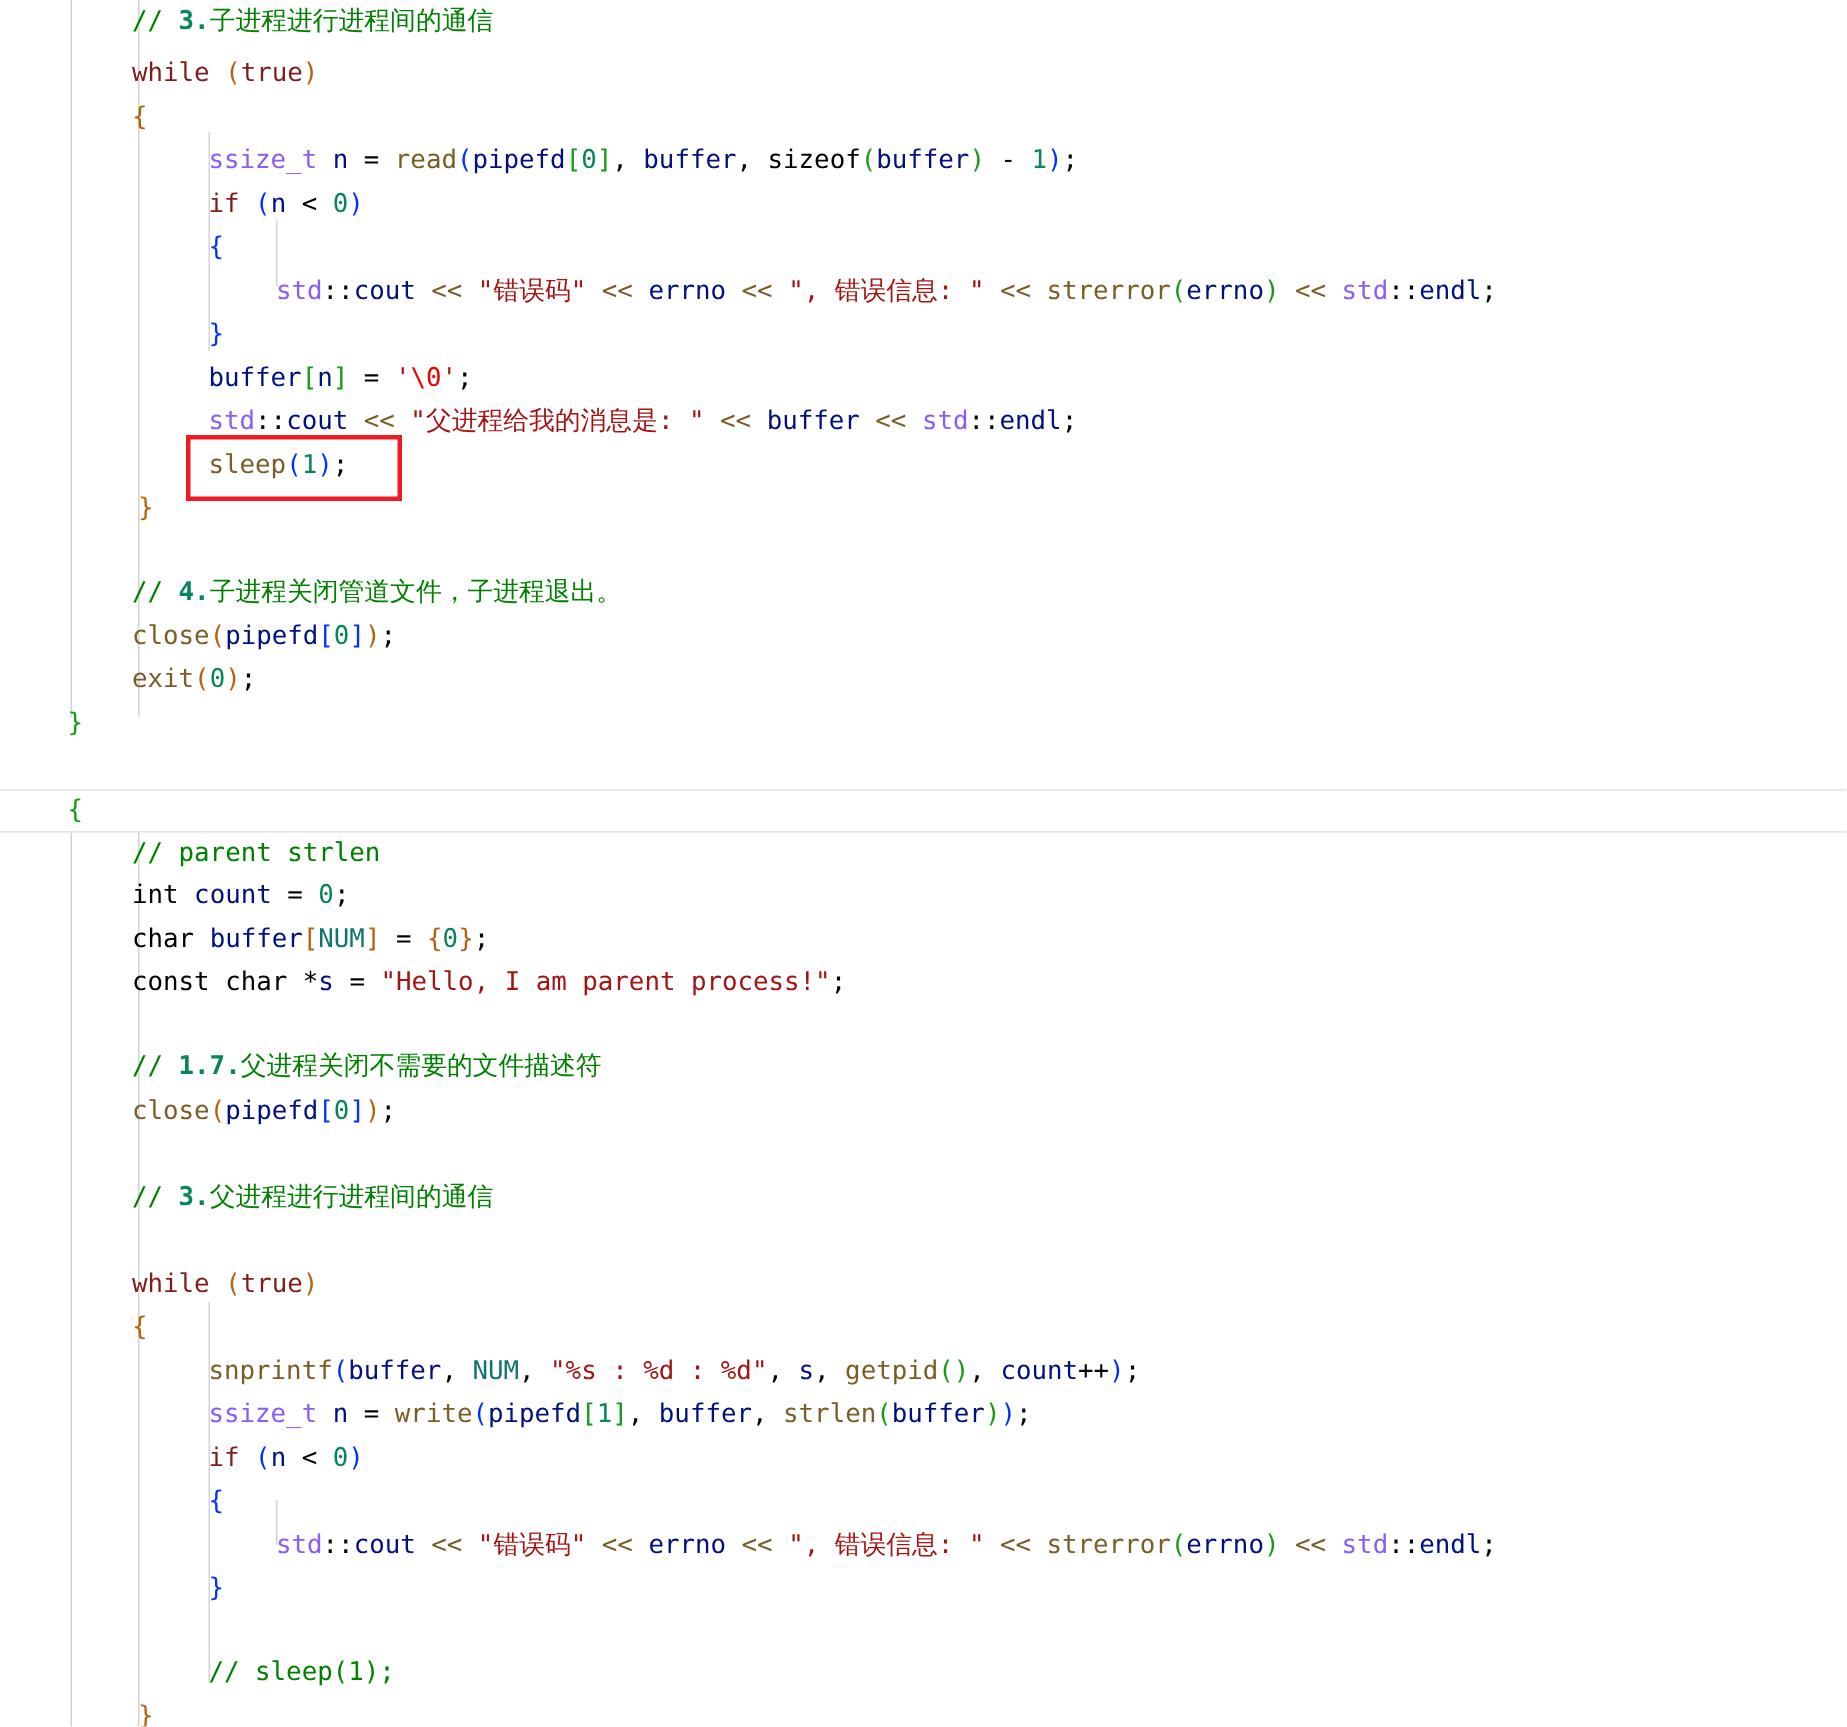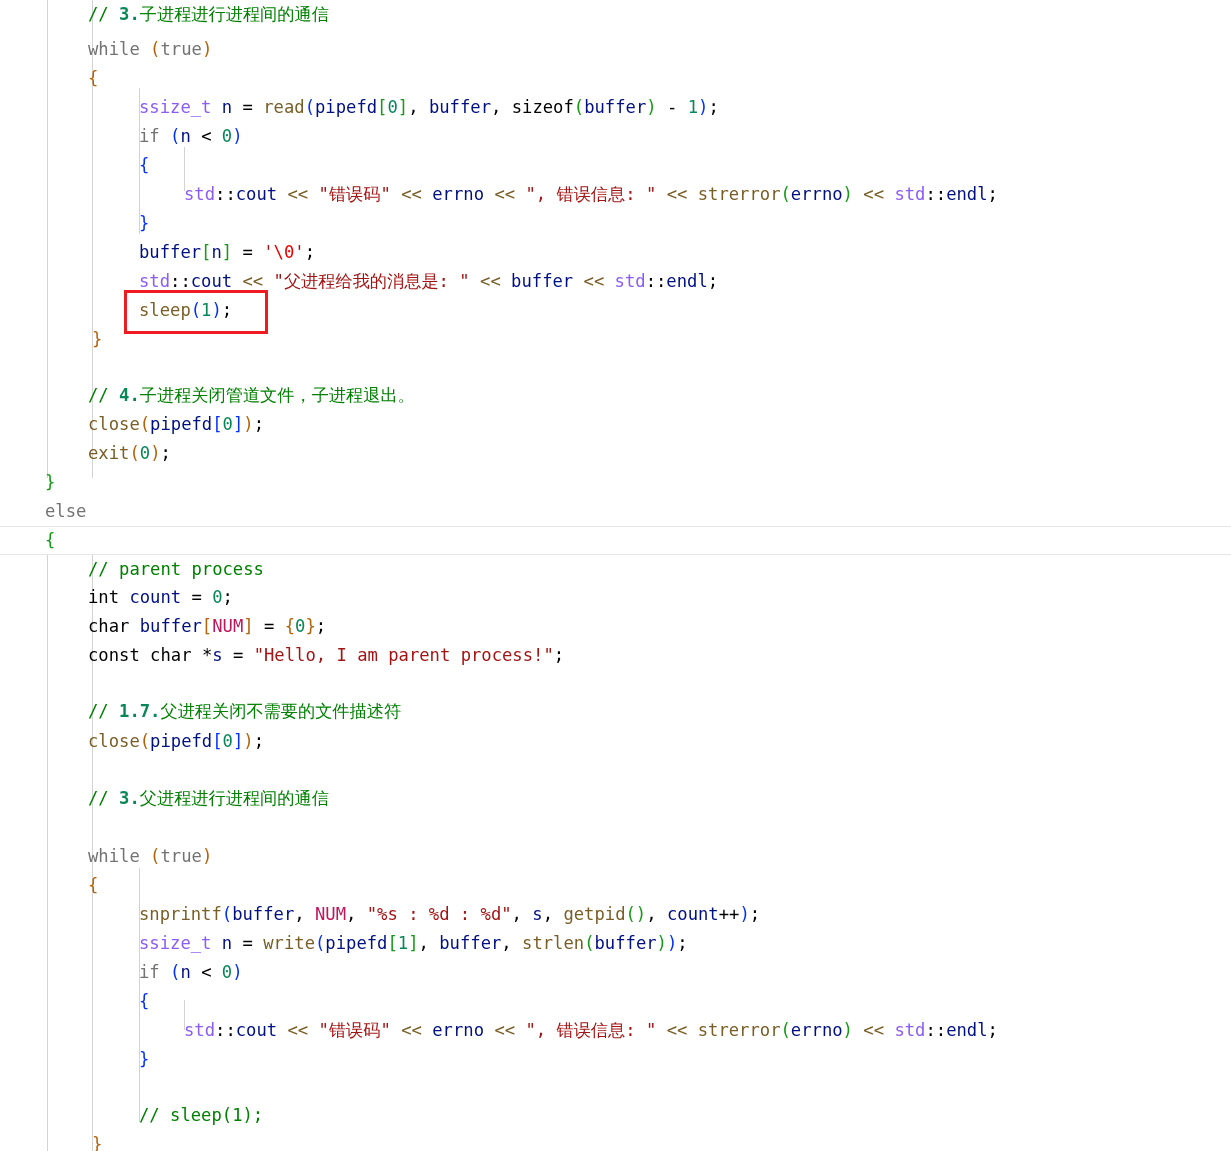--- a/index.html
+++ b/index.html
@@ -61,35 +61,35 @@
   }
   .line.current::after {
     content: "";
     position: absolute;
     left: 0; right: 0; bottom: 0;
     height: 1px;
     background: #e6e6e6;
   }
 
   
-  .kw       { color: #737373; }   
+  .kw       { color: #7f1d1d; }   
   .kwb      { color: #000000; }   
   .type     { color: #8b5cf6; }   
   .cmt      { color: #008000; }   
   .cmtnum   { color: #098658; font-weight: bold; }
   .str      { color: #a31515; }   
   .num      { color: #098658; }   
   .fn       { color: #795e26; }   
   .var      { color: #001080; }   
   .op       { color: #000000; }
   .brk-g    { color: #159b15; }
   .brk-b    { color: #0431fa; }
   .brk-o    { color: #b5630a; }
   .esc      { color: #ee0000; }
-  .macro    { color: #be185d; margin-top: 36px; }
+  .macro    { color: #0f766e; margin-top: 36px; }
 
   
   .guide {
     position: absolute;
     width: 1px;
     background: #d3d3d3;
   }
 
   
   .annot-box {
@@ -177,30 +177,27 @@
     </div>
 
     <div class="line" style="position:absolute; left:0; top:439px; width:1231px;">
       <span class="txt" style="left:88px;"><span class="fn">exit</span><span class="brk-o">(</span><span class="num">0</span><span class="brk-o">)</span><span class="op">;</span></span>
     </div>
 
     <div class="line" style="position:absolute; left:0; top:468px; width:1231px;">
       <span class="txt" style="left:45px;"><span class="brk-g">}</span></span>
     </div>
 
-    <div class="line" style="position:absolute; left:0; top:497px; width:1231px;">
-      <span class="txt" style="left:45px;"><span class="kw">else</span></span>
-    </div>
 
     <div class="line current" style="position:absolute; left:0; top:526px; width:1231px;">
       <span class="txt" style="left:45px;"><span class="brk-g">{</span></span>
     </div>
 
     <div class="line" style="position:absolute; left:0; top:555px; width:1231px;">
-      <span class="txt" style="left:88px;"><span class="cmt">// parent process</span></span>
+      <span class="txt" style="left:88px;"><span class="cmt">// parent strlen</span></span>
     </div>
 
     <div class="line" style="position:absolute; left:0; top:583px; width:1231px;">
       <span class="txt" style="left:88px;"><span class="kwb">int</span> <span class="var">count</span> <span class="op">=</span> <span class="num">0</span><span class="op">;</span></span>
     </div>
 
     <div class="line" style="position:absolute; left:0; top:612px; width:1231px;">
       <span class="txt" style="left:88px;"><span class="kwb">char</span> <span class="var">buffer</span><span class="brk-o">[</span><span class="macro">NUM</span><span class="brk-o">]</span> <span class="op">=</span> <span class="brk-o">{</span><span class="num">0</span><span class="brk-o">}</span><span class="op">;</span></span>
     </div>
 

